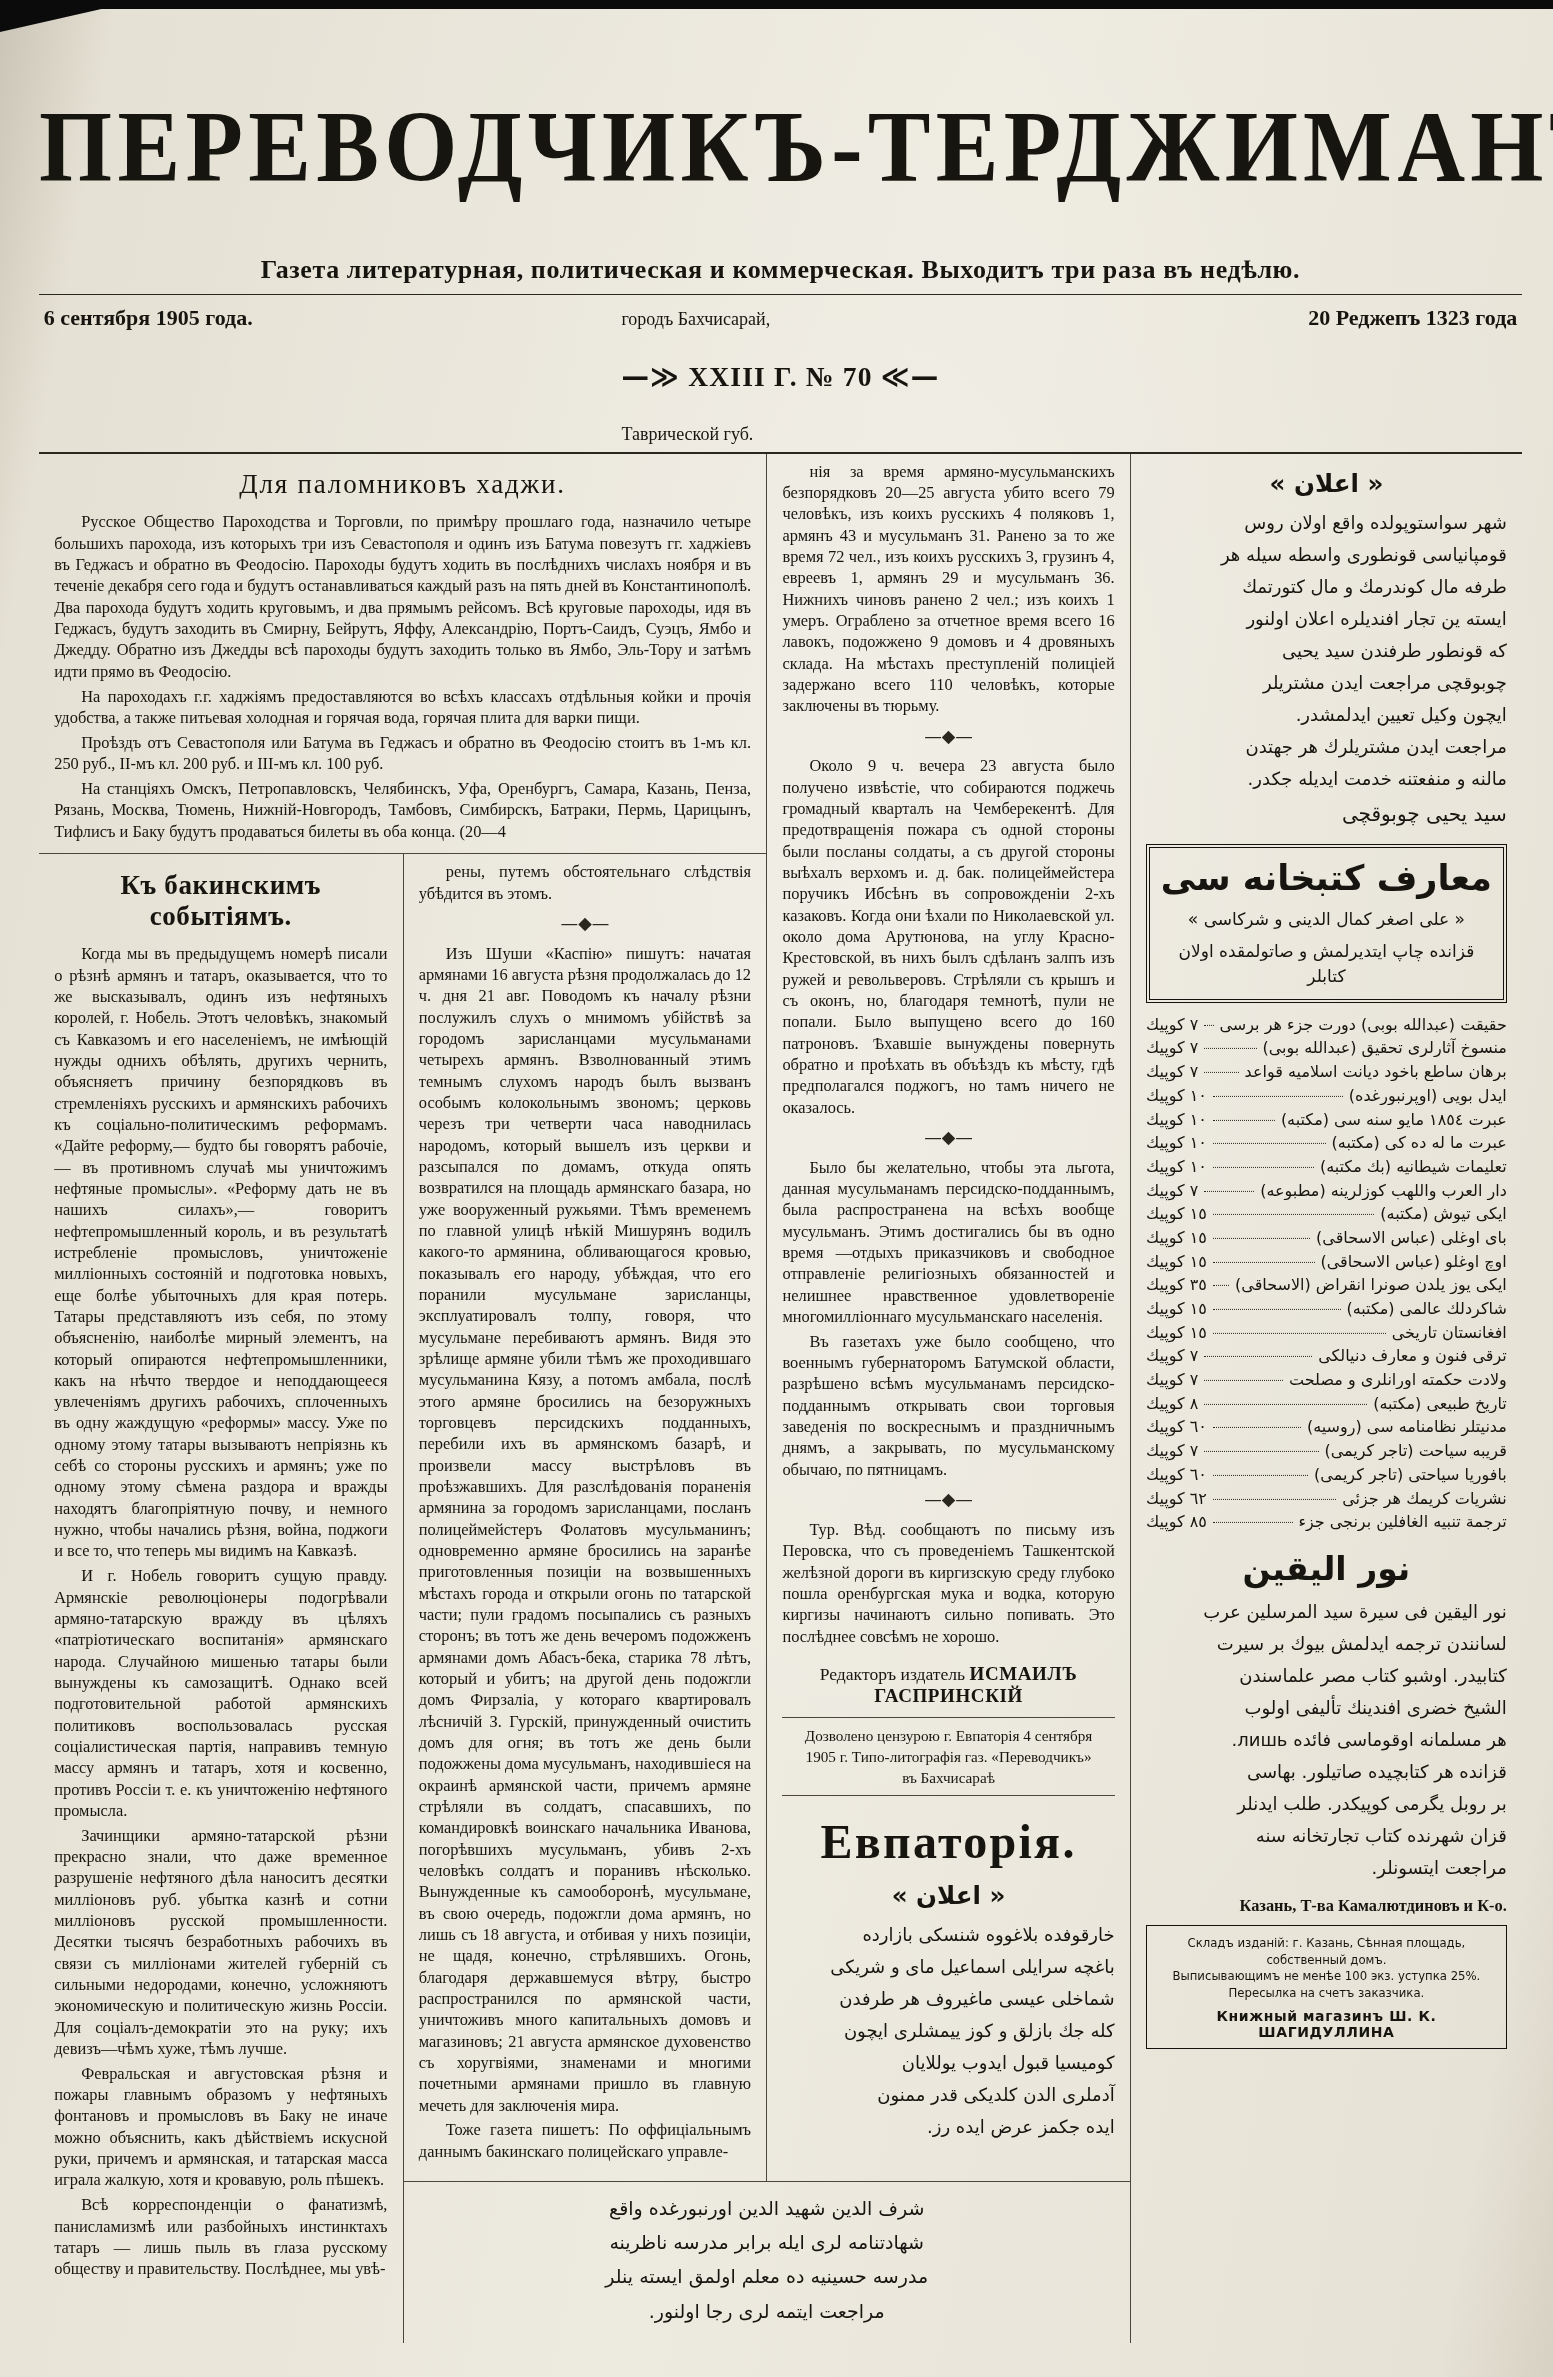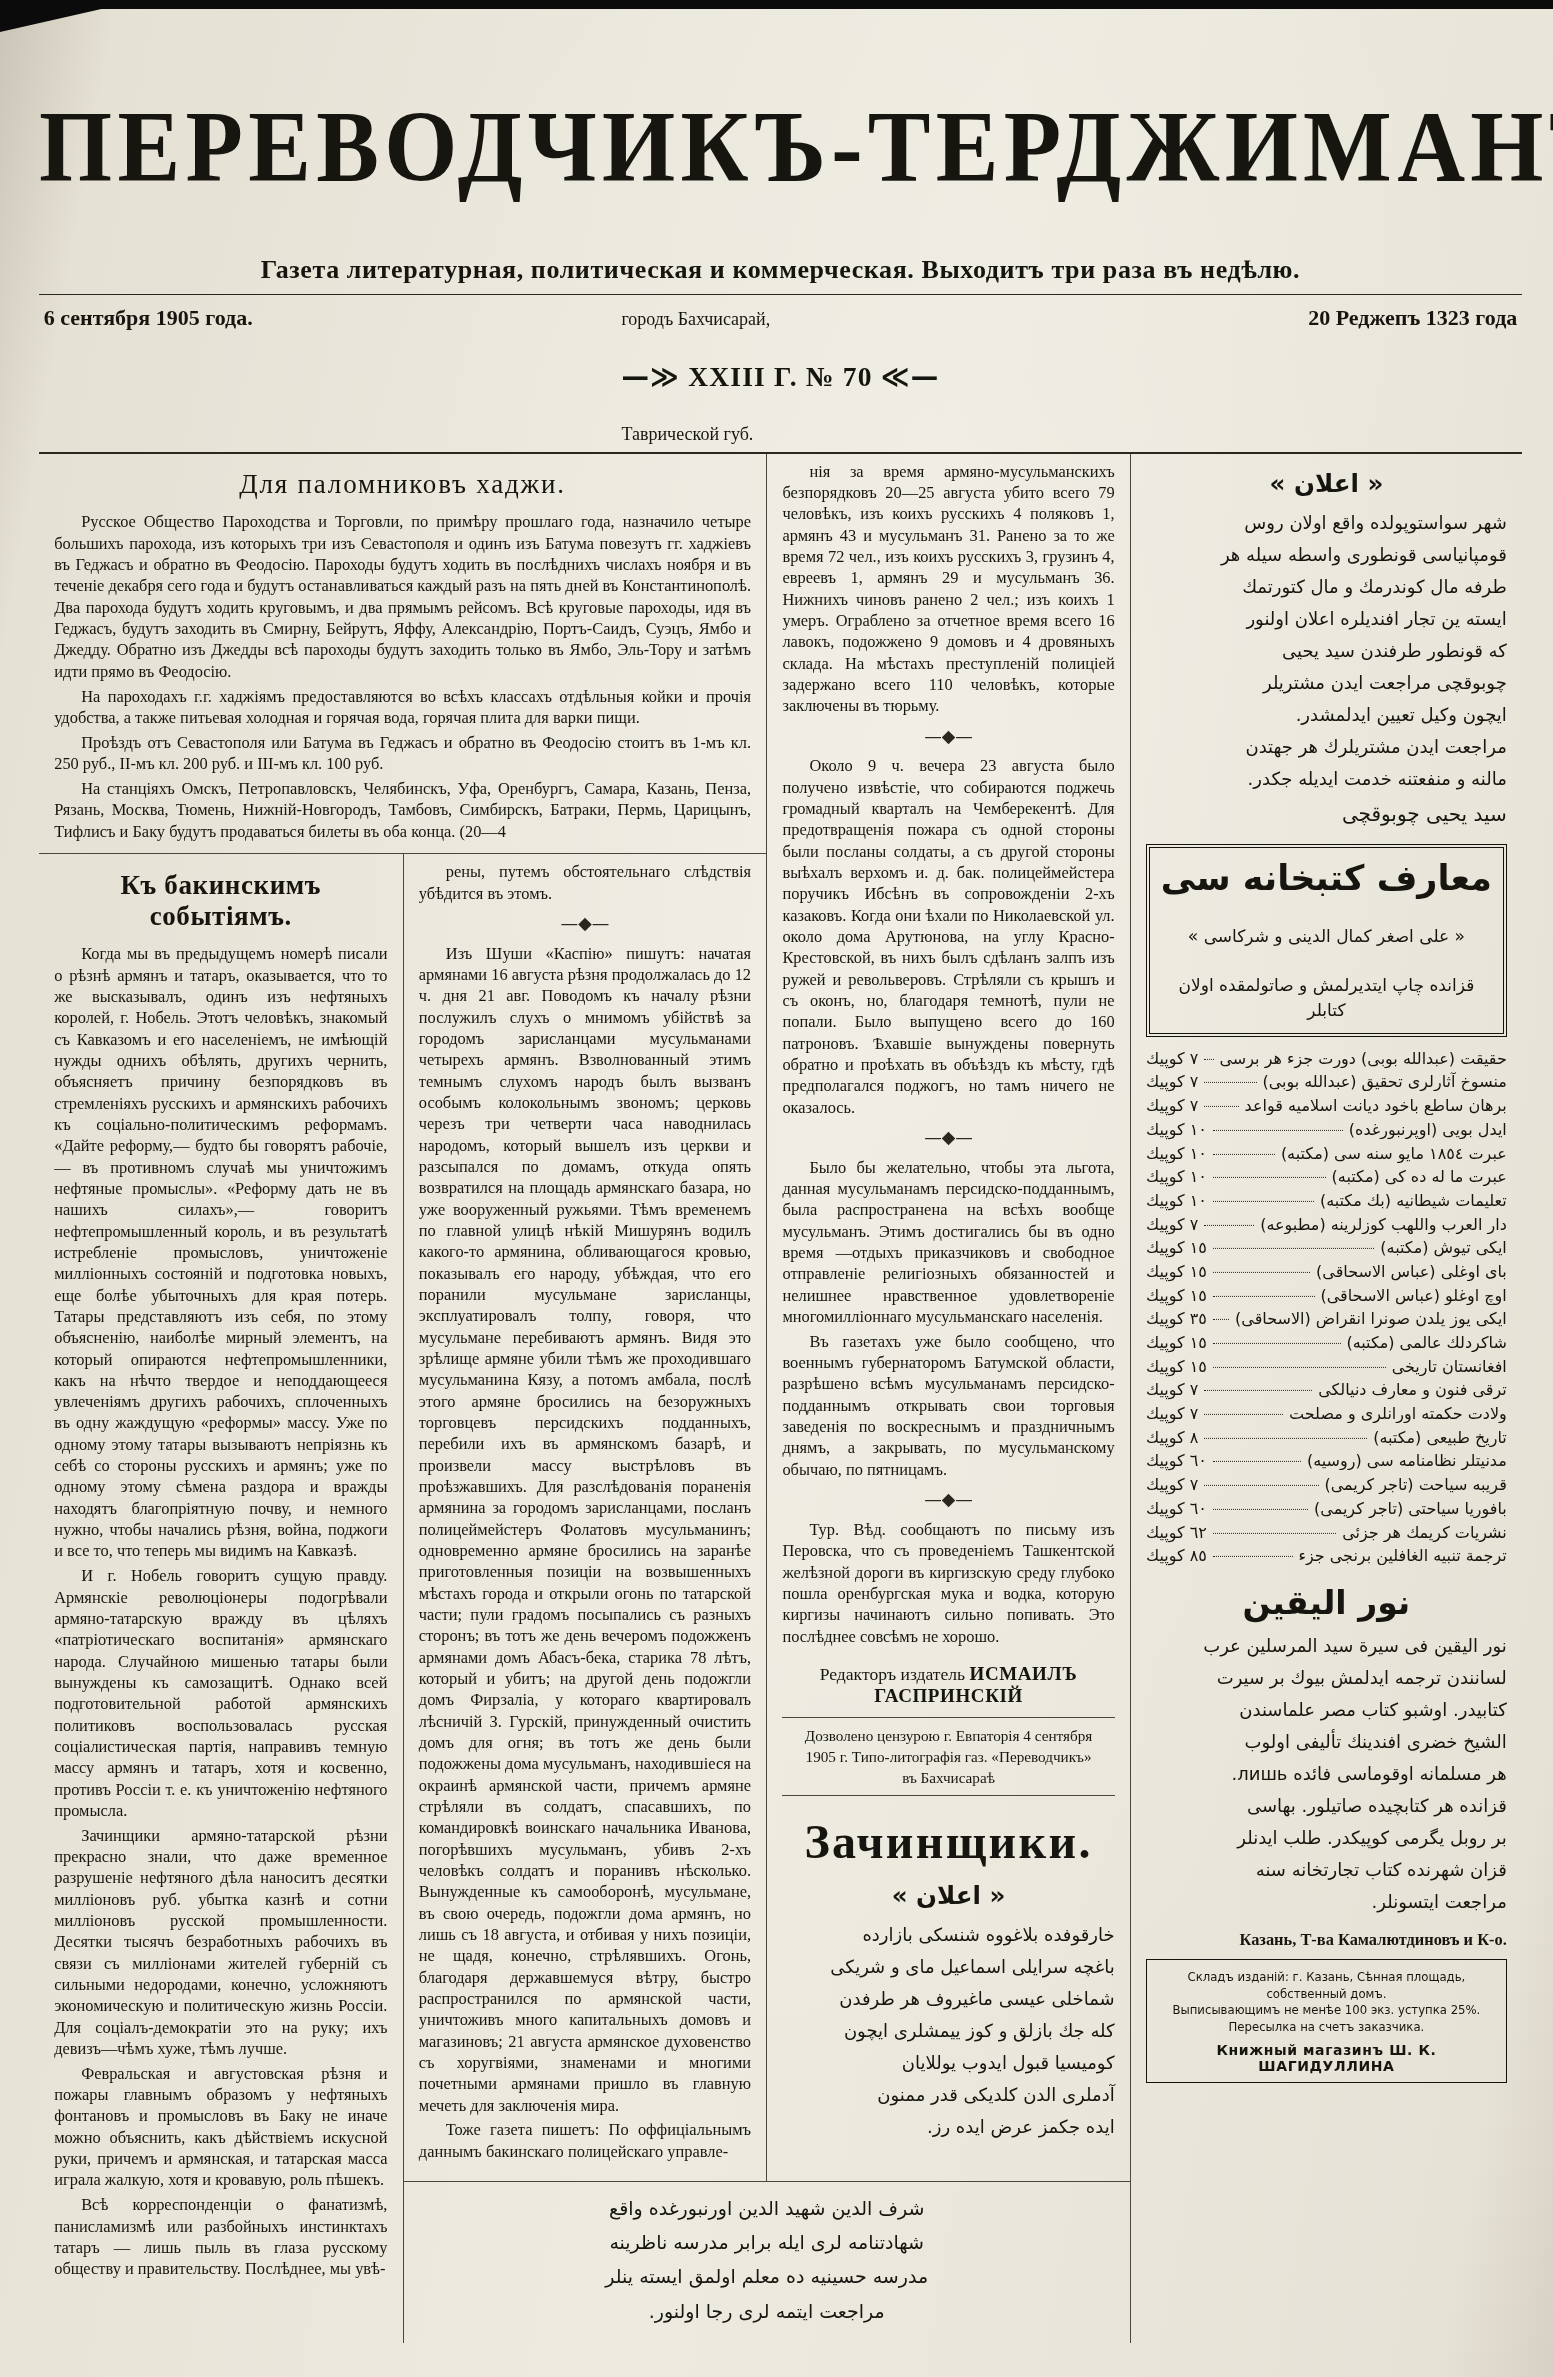--- a/index.html
+++ b/index.html
@@ -43,21 +43,21 @@
   .censor{border-top:1.2px solid #4a463c;border-bottom:1.2px solid #4a463c;padding:7px 2.3px;margin:9.4px 0 4.7px;text-align:center;font-size:15.2px;line-height:1.4;}
   .ads-h{font-size:48px;font-weight:bold;text-align:center;letter-spacing:2.3px;margin:17.6px 0 11.7px;}
 
   
   .ar{direction:rtl;font-family:"DejaVu Sans",sans-serif;}
   .ar-head{text-align:center;font-size:24.6px;font-weight:bold;margin:8.2px 0 9.4px;}
   .ar-line{font-size:18px;line-height:1.78;text-align:right;}
   .ar-sign{text-align:right;font-size:20px;margin-top:7px;}
   .bookbox{border:4.1px double #14120c;padding:9.4px 7px;margin-top:17.6px;text-align:center;}
   .book-cal{font-size:35px;font-weight:bold;line-height:1.25;}
-  .book-sub{font-size:17px;margin-top:23px;line-height:1.5;}
+  .book-sub{font-size:17px;margin-top:6px;line-height:1.5;}
   .booklist{margin-top:11.7px;}
   .book-row{display:flex;direction:rtl;align-items:baseline;font-size:16px;margin:4.7px 0;}
   .bt{white-space:nowrap;overflow:hidden;}
   .bd{flex:1;min-width:9.4px;border-bottom:1.8px dotted #2a271f;margin:0 5.9px;transform:translateY(-4.1px);}
   .bp{white-space:nowrap;}
   .nur-h{text-align:center;font-size:33px;font-weight:bold;margin:17.6px 0 8.2px;}
   .kazan{text-align:right;font-size:16.4px;font-weight:bold;margin:11.7px 0 9.4px;font-family:"Liberation Serif",serif;}
   .notice{border:1.8px solid #14120c;padding:8.2px 5.9px;margin-top:9.4px;text-align:center;}
   .notice .nl{font-size:11.7px;line-height:1.45;}
   .notice .store{font-size:14px;font-weight:bold;margin-top:5.9px;letter-spacing:0.6px;}
@@ -130,21 +130,21 @@
           <span>Редакторъ издатель</span>
           <span class="nm">ИСМАИЛЪ ГАСПРИНСКІЙ</span>
         </div>
 
         <div class="censor">
           <div>Дозволено цензурою г. Евпаторія 4 сентября</div>
           <div>1905 г. Типо-литографія газ. «Переводчикъ»</div>
           <div>въ Бахчисараѣ</div>
         </div>
 
-        <h2 class="ads-h">Зачинщики.</h2>
+        <h2 class="ads-h">Евпаторія.</h2>
 
         <div class="ar">
           <div class="ar-head">« اعلان »</div>
           <div>
               <div class="ar-line">خارقوفده بلاغووه شنسكى بازارده</div>
               <div class="ar-line">باغچه سرايلى اسماعيل ماى و شريكى</div>
               <div class="ar-line">شماخلى عيسى ماغيروف هر طرفدن</div>
               <div class="ar-line">كله جك بازلق و كوز ييمشلرى ايچون</div>
               <div class="ar-line">كوميسيا قبول ايدوب يوللايان</div>
               <div class="ar-line">آدملرى الدن كلديكى قدر ممنون</div>

